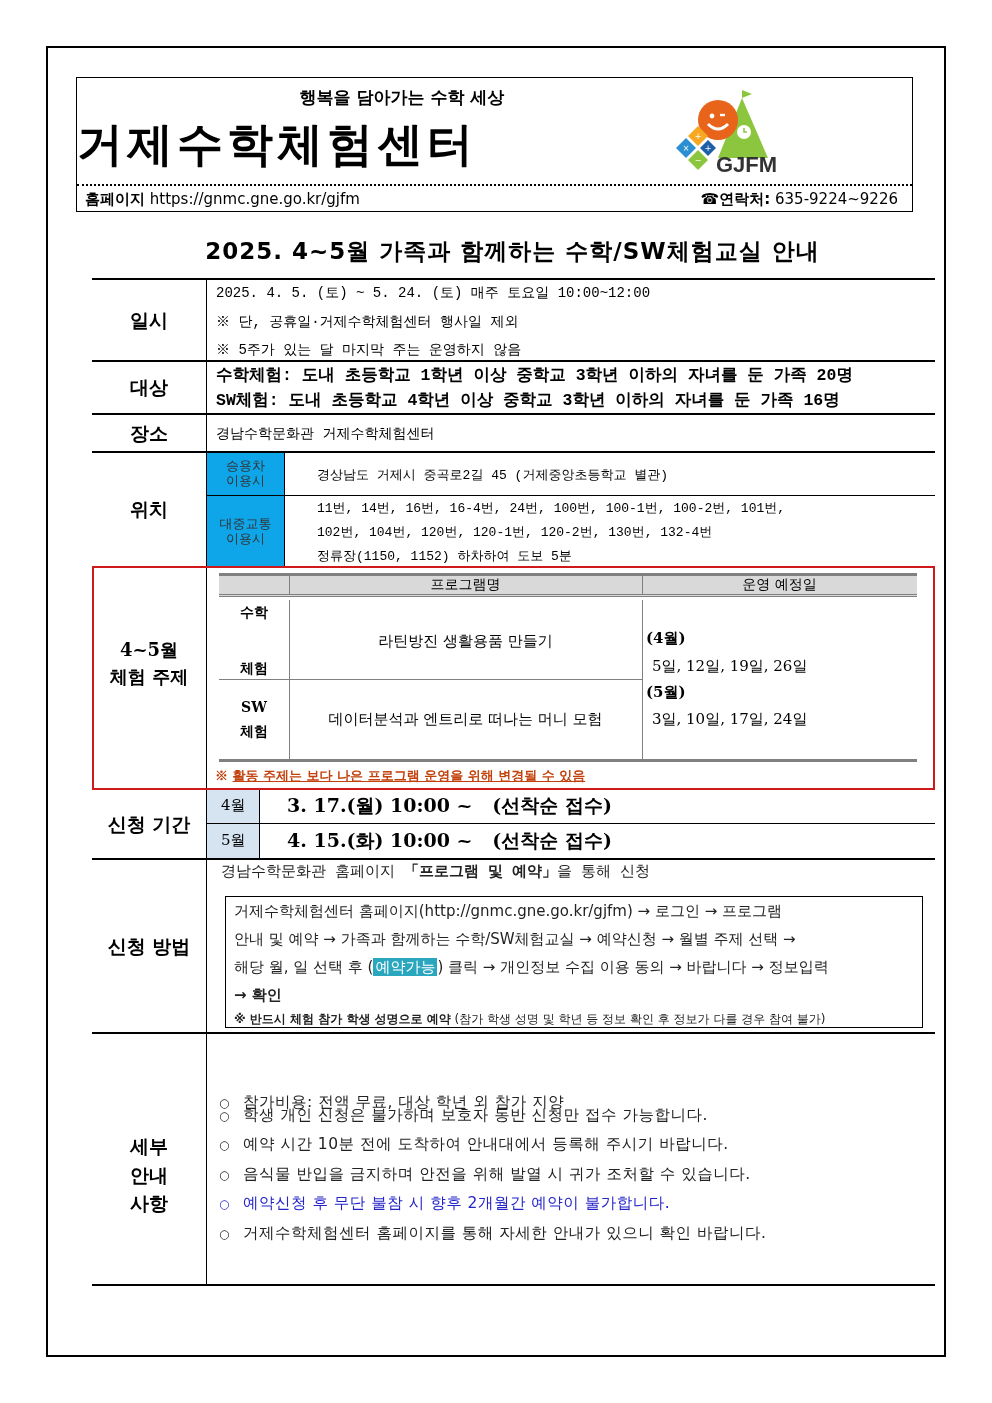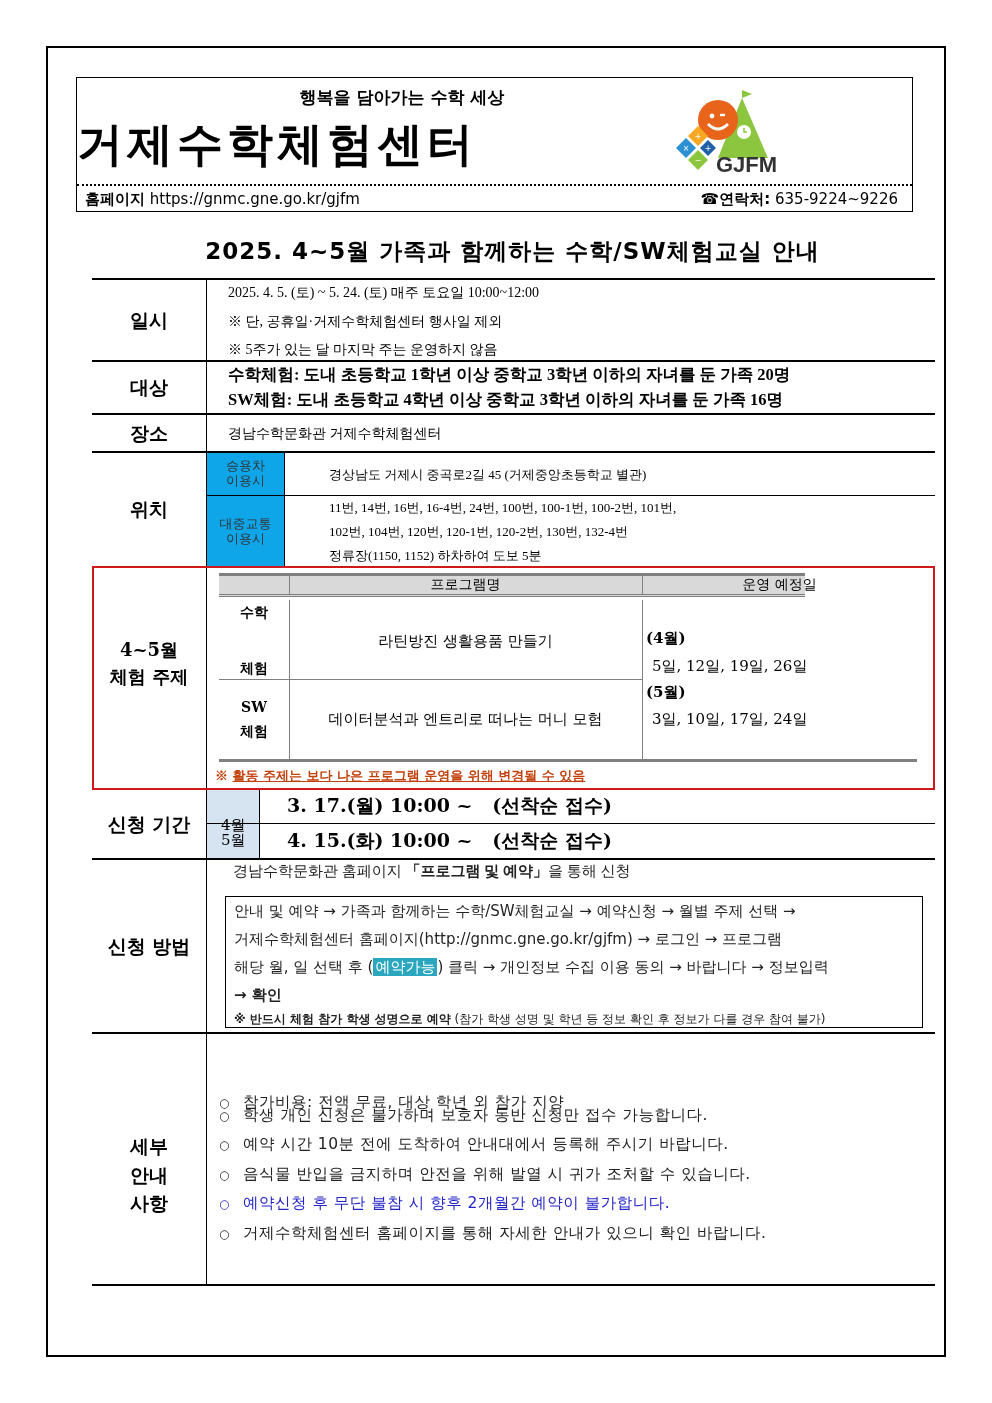--- a/index.html
+++ b/index.html
@@ -18,28 +18,28 @@
   .contact .lbl { font-weight: bold; }
 
   .doc-title { position: absolute; left: 90px; width: 845px; top: 236px; text-align: center; font-size: 23px; font-weight: bold; letter-spacing: 1px; font-family: "DejaVu Sans", sans-serif; }
 
   
   .row { position: absolute; left: 92px; width: 843px; border-top: 2px solid #000; }
   .row .label { position: absolute; left: 0; top: 0; width: 114px; height: 100%; display: flex; flex-direction: column; align-items: center; justify-content: center; font-family: "DejaVu Serif", serif; font-size: 19px; font-weight: bold; text-align: center; line-height: 1.5; }
   .row .content { position: absolute; left: 114px; top: 0; right: 0; height: 100%; border-left: 1px solid #000; }
   .serif { font-family: "DejaVu Serif", serif; }
 
-  .line { position: absolute; left: 9px; font-size: 14px; white-space: nowrap; font-family: Liberation Serif, serif; margin-left: 12px; }
+  .line { position: absolute; left: 9px; font-size: 14px; white-space: nowrap; font-family: Liberation Mono, monospace; }
 
   
   .subcell-label { position: absolute; left: 0; width: 78px; background: #0ea5e9; border-right: 1px solid #000; display: flex; flex-direction: column; justify-content: center; align-items: center; font-size: 13px; color: #333; line-height: 1.15; text-align: center; font-family: "DejaVu Sans", sans-serif; }
 
   
   .inner-table { position: absolute; left: 12px; top: 6px; width: 698px; }
-  .it-head { position: absolute; top: 0; left: 0; width: 586px; height: 24px; background: #d9d9d9; border-top: 3px solid #808080; border-bottom: 3px double #808080; }
+  .it-head { position: absolute; top: 0; left: 0; width: 698px; height: 24px; background: #d9d9d9; border-top: 3px solid #808080; border-bottom: 3px double #808080; }
   .it-col { position: absolute; top: 0; height: 100%; display: flex; align-items: center; justify-content: center; font-size: 14px; font-family: "DejaVu Serif", serif; }
   .vline { position: absolute; border-left: 1px solid #808080; }
   .hline { position: absolute; border-top: 1px solid #808080; }
 
   .note-blue { position: absolute; left: 8px; top: 200px; font-size: 13px; font-weight: bold; color: #c2410c; font-family: "DejaVu Serif", serif; }
   .note-blue .u { text-decoration: underline; }
 
   .red-box { position: absolute; left: 92px; top: 566px; width: 843px; height: 224px; border: 2px solid #d0191a; pointer-events: none; }
 
   
@@ -176,37 +176,37 @@
       <span>※ </span><span class="u">활동 주제는 보다 나은 프로그램 운영을 위해 변경될 수 있음</span>
     </div>
   </div>
 </div>
 <div class="red-box"></div>
 
 <div class="row" style="top:790px;height:68px;border-top:none;">
   <div class="label">신청 기간</div>
   <div class="content">
     <div style="position:absolute;left:0;top:0;width:53px;height:68px;background:#d6e4f2;border-right:1px solid #000;"></div>
-    <div class="serif" style="position:absolute;left:14px;top:6px;font-size:15px;margin-top:20px;">4월</div>
+    <div class="serif" style="position:absolute;left:14px;top:6px;font-size:15px;">4월</div>
     <div class="serif" style="position:absolute;left:80px;top:3px;font-size:19px;font-weight:bold;white-space:pre;">3. 17.(월) 10:00 ~   (선착순 접수)</div>
     <div class="hline" style="left:0;right:0;top:33px;border-top-color:#000;"></div>
     <div class="serif" style="position:absolute;left:14px;top:41px;font-size:15px;">5월</div>
     <div class="serif" style="position:absolute;left:80px;top:38px;font-size:19px;font-weight:bold;white-space:pre;">4. 15.(화) 10:00 ~   (선착순 접수)</div>
   </div>
 </div>
 
 <div class="row" style="top:858px;height:174px;">
   <div class="label">신청 방법</div>
   <div class="content">
     <div class="line serif" style="left:14px;top:2px;font-size:15px;color:#222;">
       <span>경남수학문화관 홈페이지 </span><span style="font-weight:bold;">「프로그램 및 예약」</span><span>을 통해 신청</span>
     </div>
     <div class="method-box">
+      <div style="white-space:nowrap;">거제수학체험센터  홈페이지(http://gnmc.gne.go.kr/gjfm)  →  로그인  →  프로그램</div>
       <div style="white-space:nowrap;">안내 및 예약 → 가족과 함께하는 수학/SW체험교실 → 예약신청 → 월별 주제 선택 →</div>
-      <div style="white-space:nowrap;">거제수학체험센터  홈페이지(http://gnmc.gne.go.kr/gjfm)  →  로그인  →  프로그램</div>
       <div style="white-space:nowrap;">
         <span>해당 월, 일 선택 후 (</span><span class="hl">예약가능</span><span>) 클릭  → 개인정보 수집 이용 동의 → 바랍니다 → 정보입력</span>
       </div>
       <div style="font-weight:bold;">→ 확인</div>
       <div class="method-note" style="white-space:nowrap;">
         <span style="font-weight:bold;">※ 반드시 체험 참가 학생 성명으로 예약</span><span> (참가 학생 성명 및 학년 등 정보 확인 후 정보가 다를 경우 참여 불가)</span>
       </div>
     </div>
   </div>
 </div>

